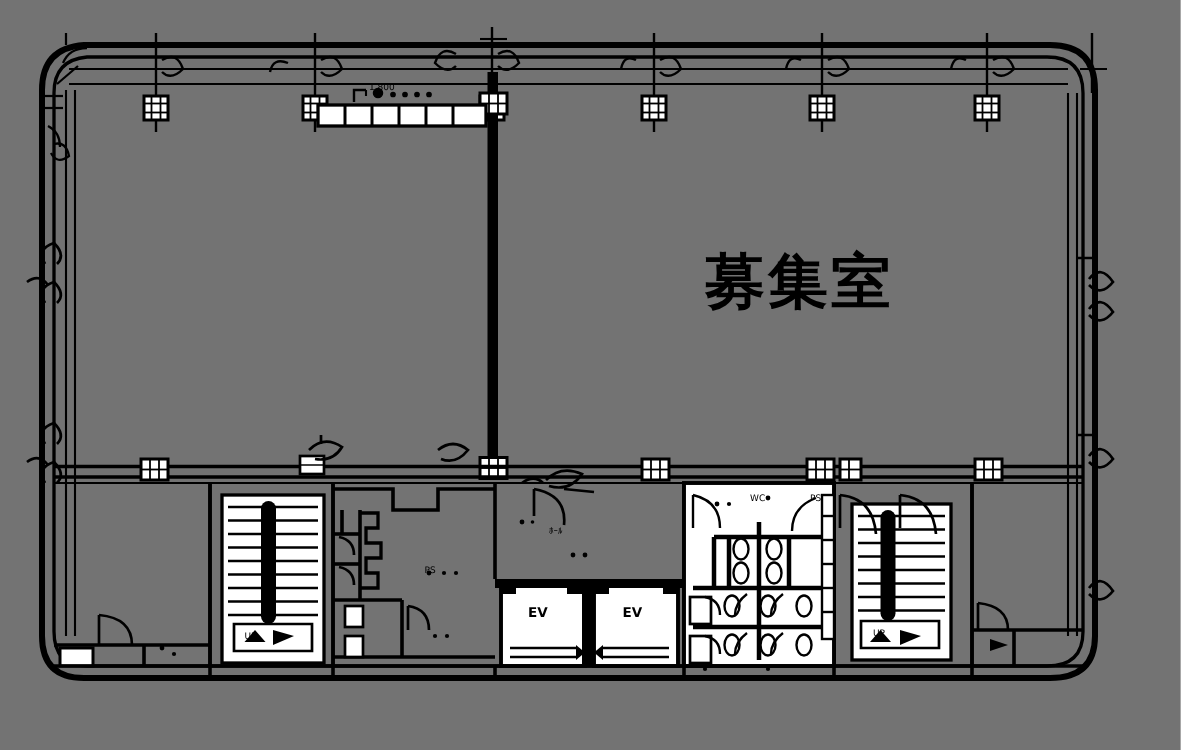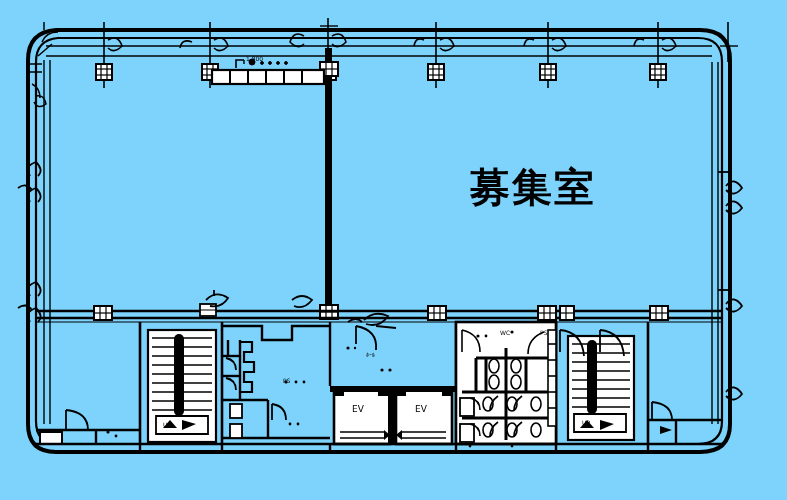--- a/index.html
+++ b/index.html
@@ -1,37 +1,37 @@
 <!DOCTYPE html>
 <html><head>
 <meta charset="utf-8">
 <style>
   html,body{margin:0;padding:0;background:#ffffff;}
   body{width:787px;height:500px;overflow:hidden;font-family:"DejaVu Sans","Liberation Sans",sans-serif;}
-  #plan{position:relative;width:787px;height:500px;background:#7dd3fc;text-align:right;}
+  #plan{position:relative;width:787px;height:500px;background:#737373;text-align:right;}
   #plan svg{position:absolute;left:0;top:0;}
   .lbl-main{
     position:absolute;
     font-family:"DejaVu Sans","Liberation Sans",sans-serif;
     font-weight:700;
     color:#000;
     letter-spacing:2px;
     white-space:nowrap;
   }
   .lbl-tiny{
     position:absolute;
     font-family:"DejaVu Sans","Liberation Sans",sans-serif;
     color:#000;
     white-space:nowrap;
     line-height:1;
   }
   .lbl-ev{
     position:absolute;
     font-family:"DejaVu Sans","Liberation Sans",sans-serif;
-    font-weight:400;
+    font-weight:700;
     color:#000;
     white-space:nowrap;
     line-height:1;
   }
 </style>
 </head>
 <body>
 
 <div id="plan">
 

